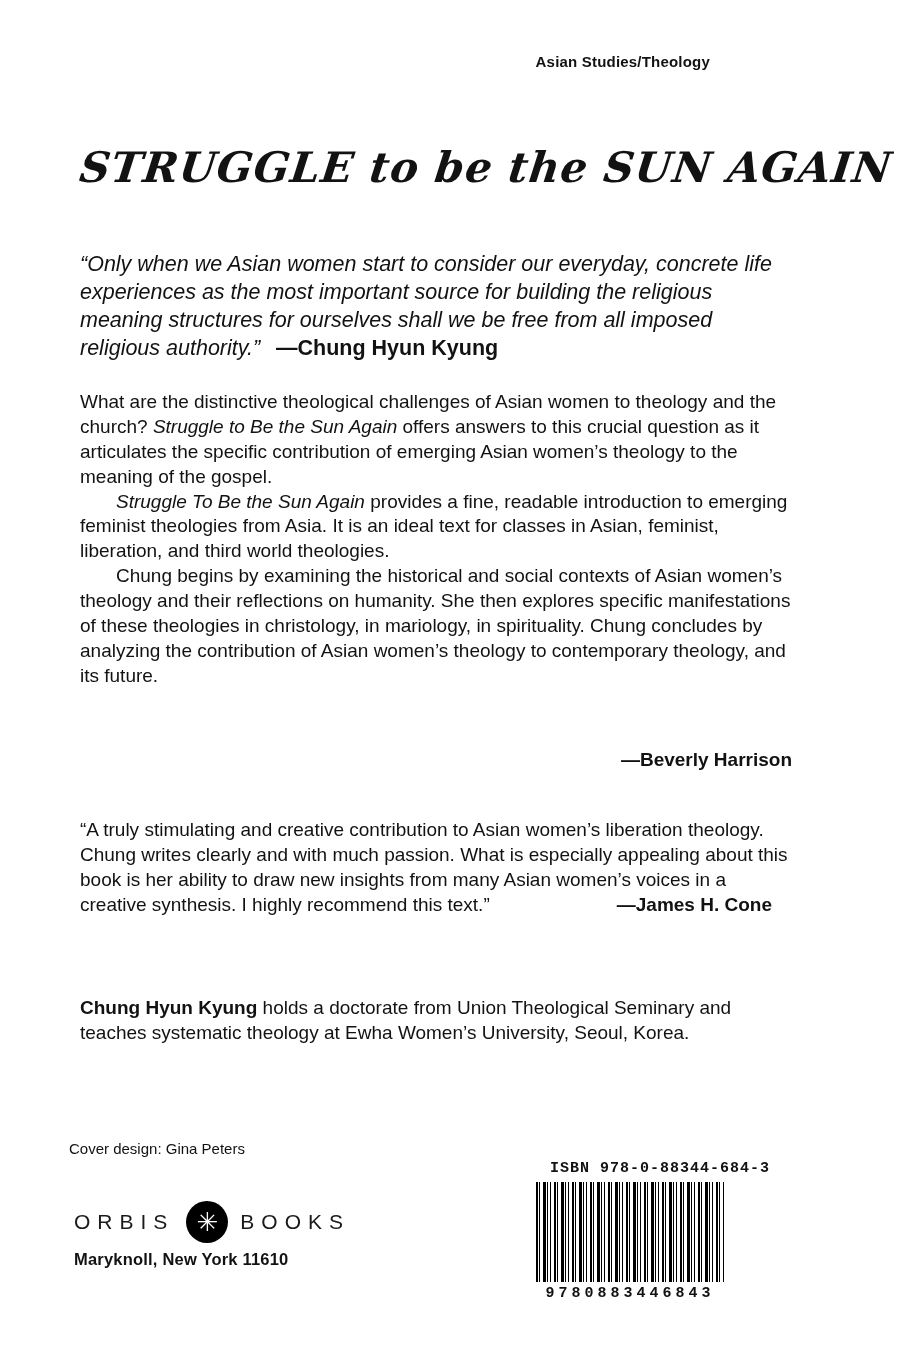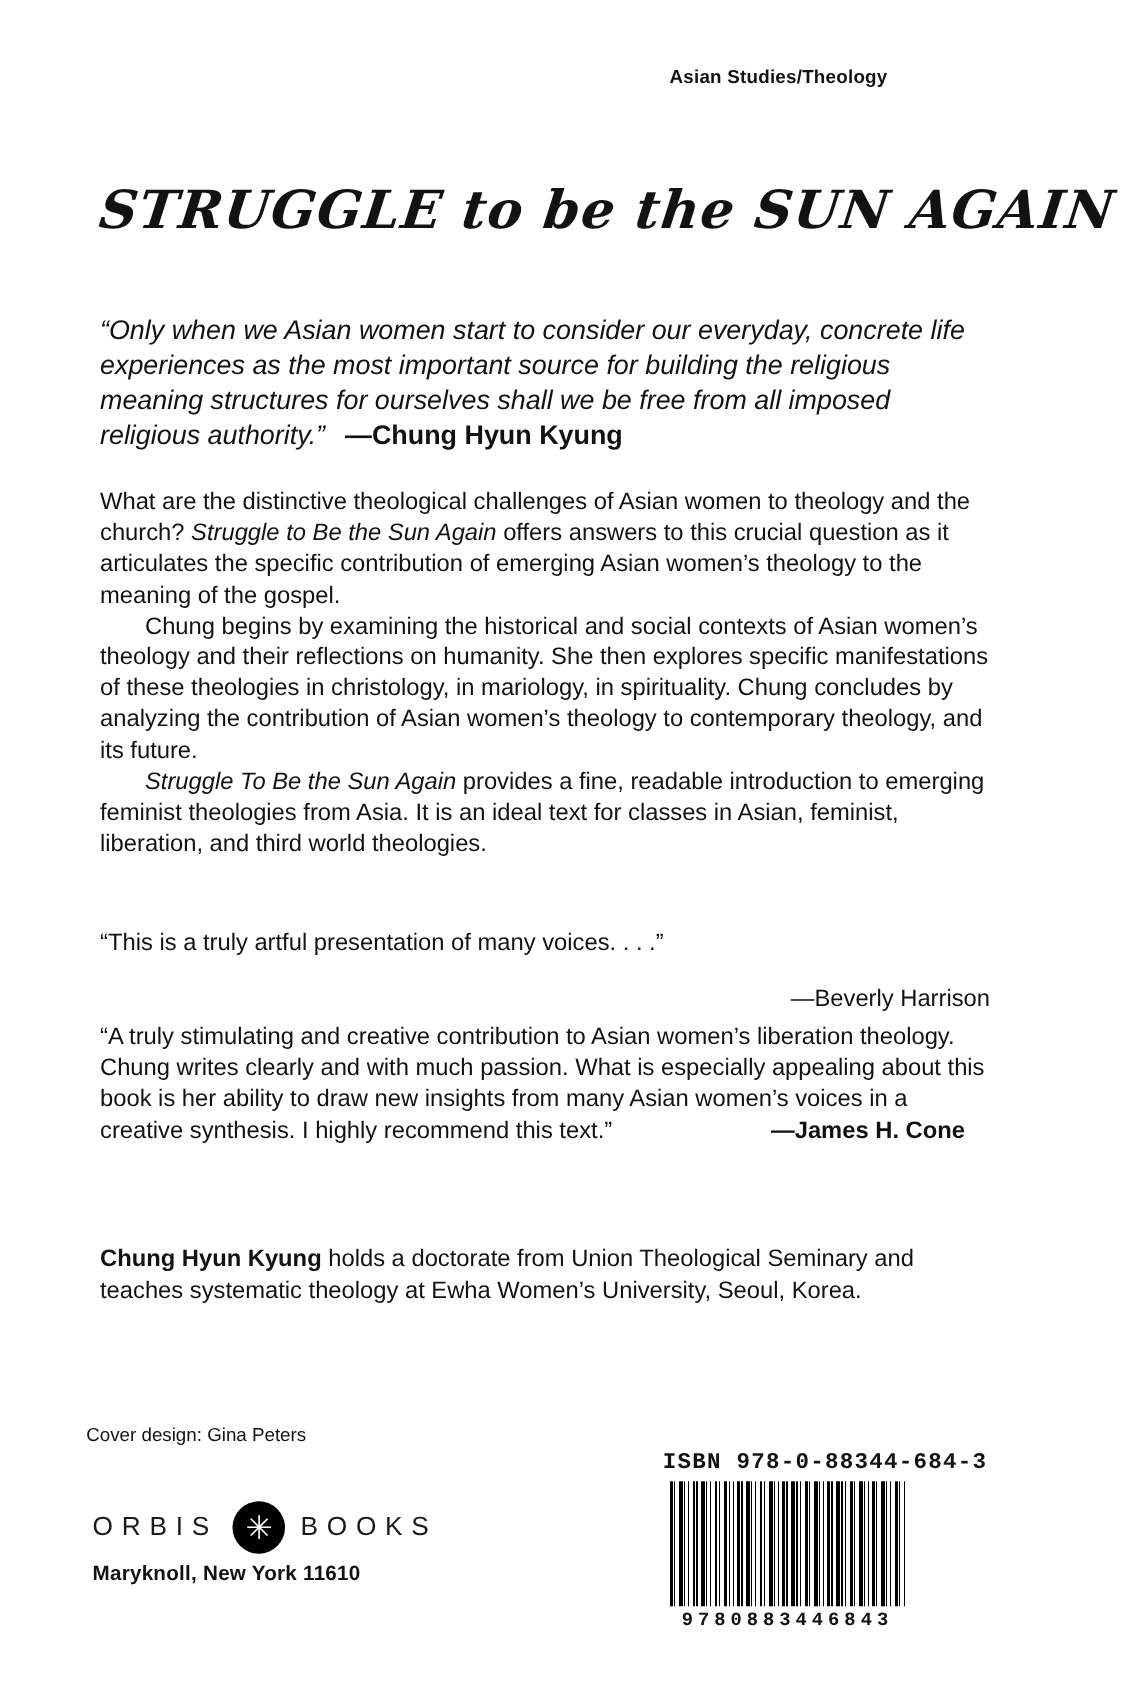--- a/index.html
+++ b/index.html
@@ -71,22 +71,22 @@
     position: absolute;
     top: 742px;
     left: 80px;
     width: 712px;
     font-size: 19px;
     line-height: 1.32;
   }
   .review1 .attrib {
     display: block;
     text-align: right;
-    font-weight: normal;
-    margin-top: 20px;
+    font-weight: bold;
+    margin-top: 5px;
   }
 
   .review2 {
     position: relative;
     position: absolute;
     top: 818px;
     left: 80px;
     width: 712px;
     font-size: 19px;
     line-height: 1.31;
@@ -150,21 +150,21 @@
 
   .barcode-box {
     position: absolute;
     left: 521px;
     top: 1160px;
     width: 278px;
     background: #fff;
   }
   .isbn-label {
     font-family: "Liberation Mono", monospace;
-    font-size: 18px;
+    font-size: 15px;
     font-weight: bold;
     text-align: center;
     letter-spacing: 1px;
     white-space: nowrap;
   }
   .bars-area { display: flex; margin-top: 5px; }
   .main-col { width: 188px; padding-left: 15px; }
   .main-bars {
     height: 100px;
     background: repeating-linear-gradient(90deg,
@@ -206,26 +206,25 @@
 <div class="page">
 
   <div class="category">Asian Studies/Theology</div>
 
   <div class="title">STRUGGLE to be the SUN AGAIN</div>
 
   <div class="pull-quote"><span>“Only when we Asian women start to consider our everyday, concrete life experiences as the most important source for building the religious meaning structures for ourselves shall we be free from all imposed religious authority.”</span><span class="pq-attrib">—Chung Hyun Kyung</span></div>
 
   <div class="body-text">
     <p><span>What are the distinctive theological challenges of Asian women to theology and the church? </span><span class="italic">Struggle to Be the Sun Again</span><span> offers answers to this crucial question as it articulates the specific contribution of emerging Asian women’s theology to the meaning of the gospel.</span></p>
+    <p class="indent"><span class="italic">Struggle To Be the Sun Again</span><span> provides a fine, readable introduction to emerging feminist theologies from Asia. It is an ideal text for classes in Asian, feminist, liberation, and third world theologies.</span></p>
     <p class="indent">Chung begins by examining the historical and social contexts of Asian women’s theology and their reflections on humanity. She then explores specific manifestations of these theologies in christology, in mariology, in spirituality. Chung concludes by analyzing the contribution of Asian women’s theology to contemporary theology, and its future.</p>
-    <p class="indent"><span class="italic">Struggle To Be the Sun Again</span><span> provides a fine, readable introduction to emerging feminist theologies from Asia. It is an ideal text for classes in Asian, feminist, liberation, and third world theologies.</span></p>
   </div>
 
   <div class="review1">
-    <span>“This is a truly artful presentation of many voices. . . .”</span>
     <span class="attrib">—Beverly Harrison</span>
   </div>
 
   <div class="review2"><span>“A truly stimulating and creative contribution to Asian women’s liberation theology. Chung writes clearly and with much passion. What is especially appealing about this book is her ability to draw new insights from many Asian women’s voices in a creative synthesis. I highly recommend this text.”</span><span class="attrib">—James H. Cone</span></div>
 
   <div class="bio"><span class="name">Chung Hyun Kyung</span><span>  holds a doctorate from Union Theological Seminary and teaches systematic theology at Ewha Women’s University, Seoul, Korea.</span></div>
 
   <div class="cover-design">Cover design: Gina Peters</div>
 
   <div class="publisher">

